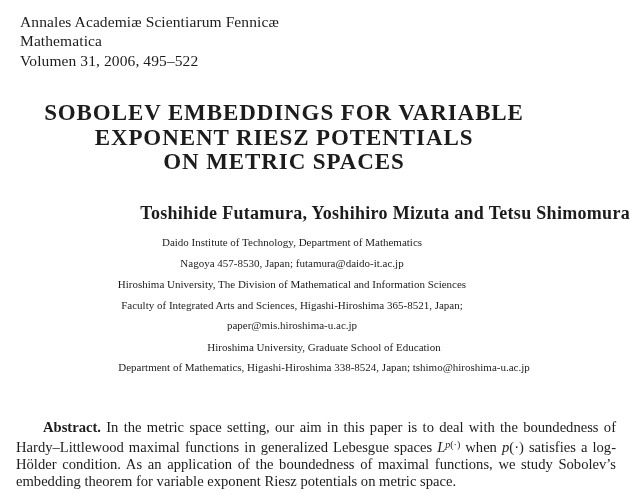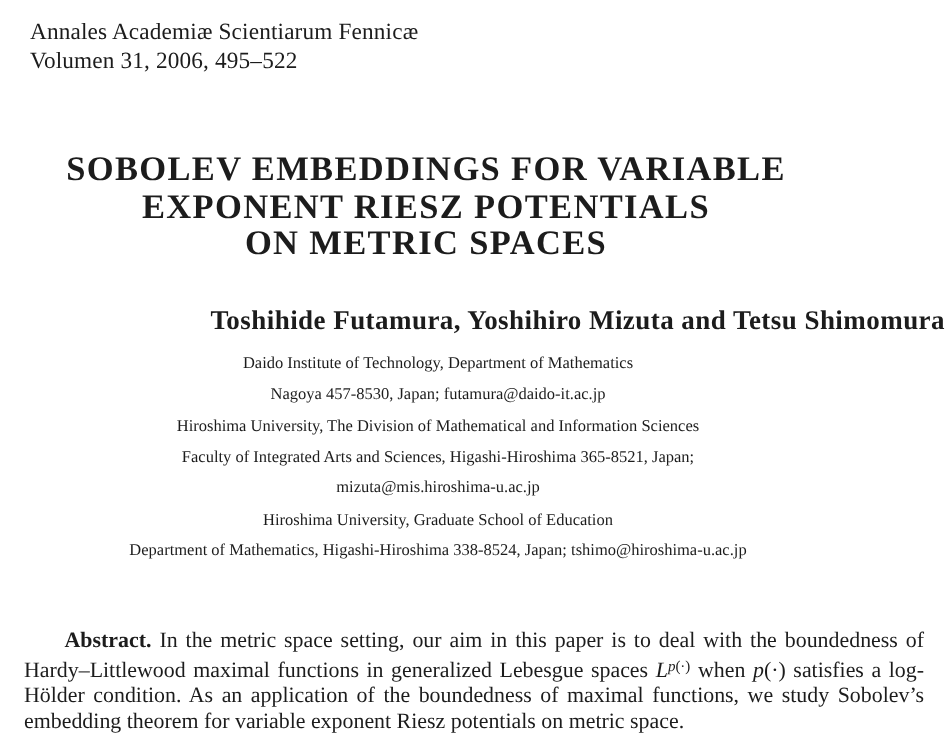--- a/index.html
+++ b/index.html
@@ -33,60 +33,61 @@
     letter-spacing: 0.3px;
   }
 
   .affil {
     position: absolute; left: 0; width: 584px;
     text-align: center;
     font-size: 11px; line-height: 20.5px;
   }
   .affil-1 { top: 232px; }
   .affil-2 { top: 274px; }
-  .affil-3 { top: 338px; line-height: 19.8px; }
+  .affil-3 { top: 338px; line-height: 19.8px; margin-left: 32px; }
 
   .abstract {
     position: absolute; left: 16px; top: 404px; width: 600px;
     font-size: 14.6px; line-height: 17.2px;
     text-align: justify;
     text-indent: 27px;
   }
   .abstract-label { font-weight: 700; }
   .run-i  { font-style: italic; }
   .run-sup  { font-size: 10px; vertical-align: 4px; letter-spacing: 0; }
   .run-supi { font-size: 10px; vertical-align: 4px; font-style: italic; letter-spacing: 0; }
 </style>
 </head>
 <body>
 
 <div class="page">
 
   <header class="journal-header">
     <div>Annales Academiæ Scientiarum Fennicæ</div>
+    <div>Mathematica</div>
     <div>Volumen 31, 2006, 495–522</div>
   </header>
 
   <h1 class="paper-title">
     <div>SOBOLEV EMBEDDINGS FOR VARIABLE</div>
     <div>EXPONENT RIESZ POTENTIALS</div>
     <div>ON METRIC SPACES</div>
   </h1>
 
   <div class="authors-line">Toshihide Futamura, Yoshihiro Mizuta and Tetsu Shimomura</div>
 
   <div class="affil affil-1">
     <div>Daido Institute of Technology, Department of Mathematics</div>
     <div>Nagoya 457-8530, Japan; futamura@daido-it.ac.jp</div>
   </div>
 
   <div class="affil affil-2">
     <div>Hiroshima University, The Division of Mathematical and Information Sciences</div>
     <div>Faculty of Integrated Arts and Sciences, Higashi-Hiroshima 365-8521, Japan;</div>
-    <div>mizuta@mis.hiroshima-u.ac.jp</div>
+    <div>paper@mis.hiroshima-u.ac.jp</div>
   </div>
 
   <div class="affil affil-3">
     <div>Hiroshima University, Graduate School of Education</div>
     <div>Department of Mathematics, Higashi-Hiroshima 338-8524, Japan; tshimo@hiroshima-u.ac.jp</div>
   </div>
 
   <p class="abstract"><span class="abstract-label">Abstract.</span><span><span> In the metric space setting, our aim in this paper is to deal with the boundedness of Hardy–Littlewood maximal functions in generalized Lebesgue spaces </span><span class="run-i">L</span><span class="run-supi">p</span><span class="run-sup">(·)</span><span> when </span><span class="run-i">p</span><span>(·)</span><span> satisfies a log-Hölder condition. As an application of the boundedness of maximal functions, we study Sobolev’s embedding theorem for variable exponent Riesz potentials on metric space.</span></span></p>
 
 </div>

